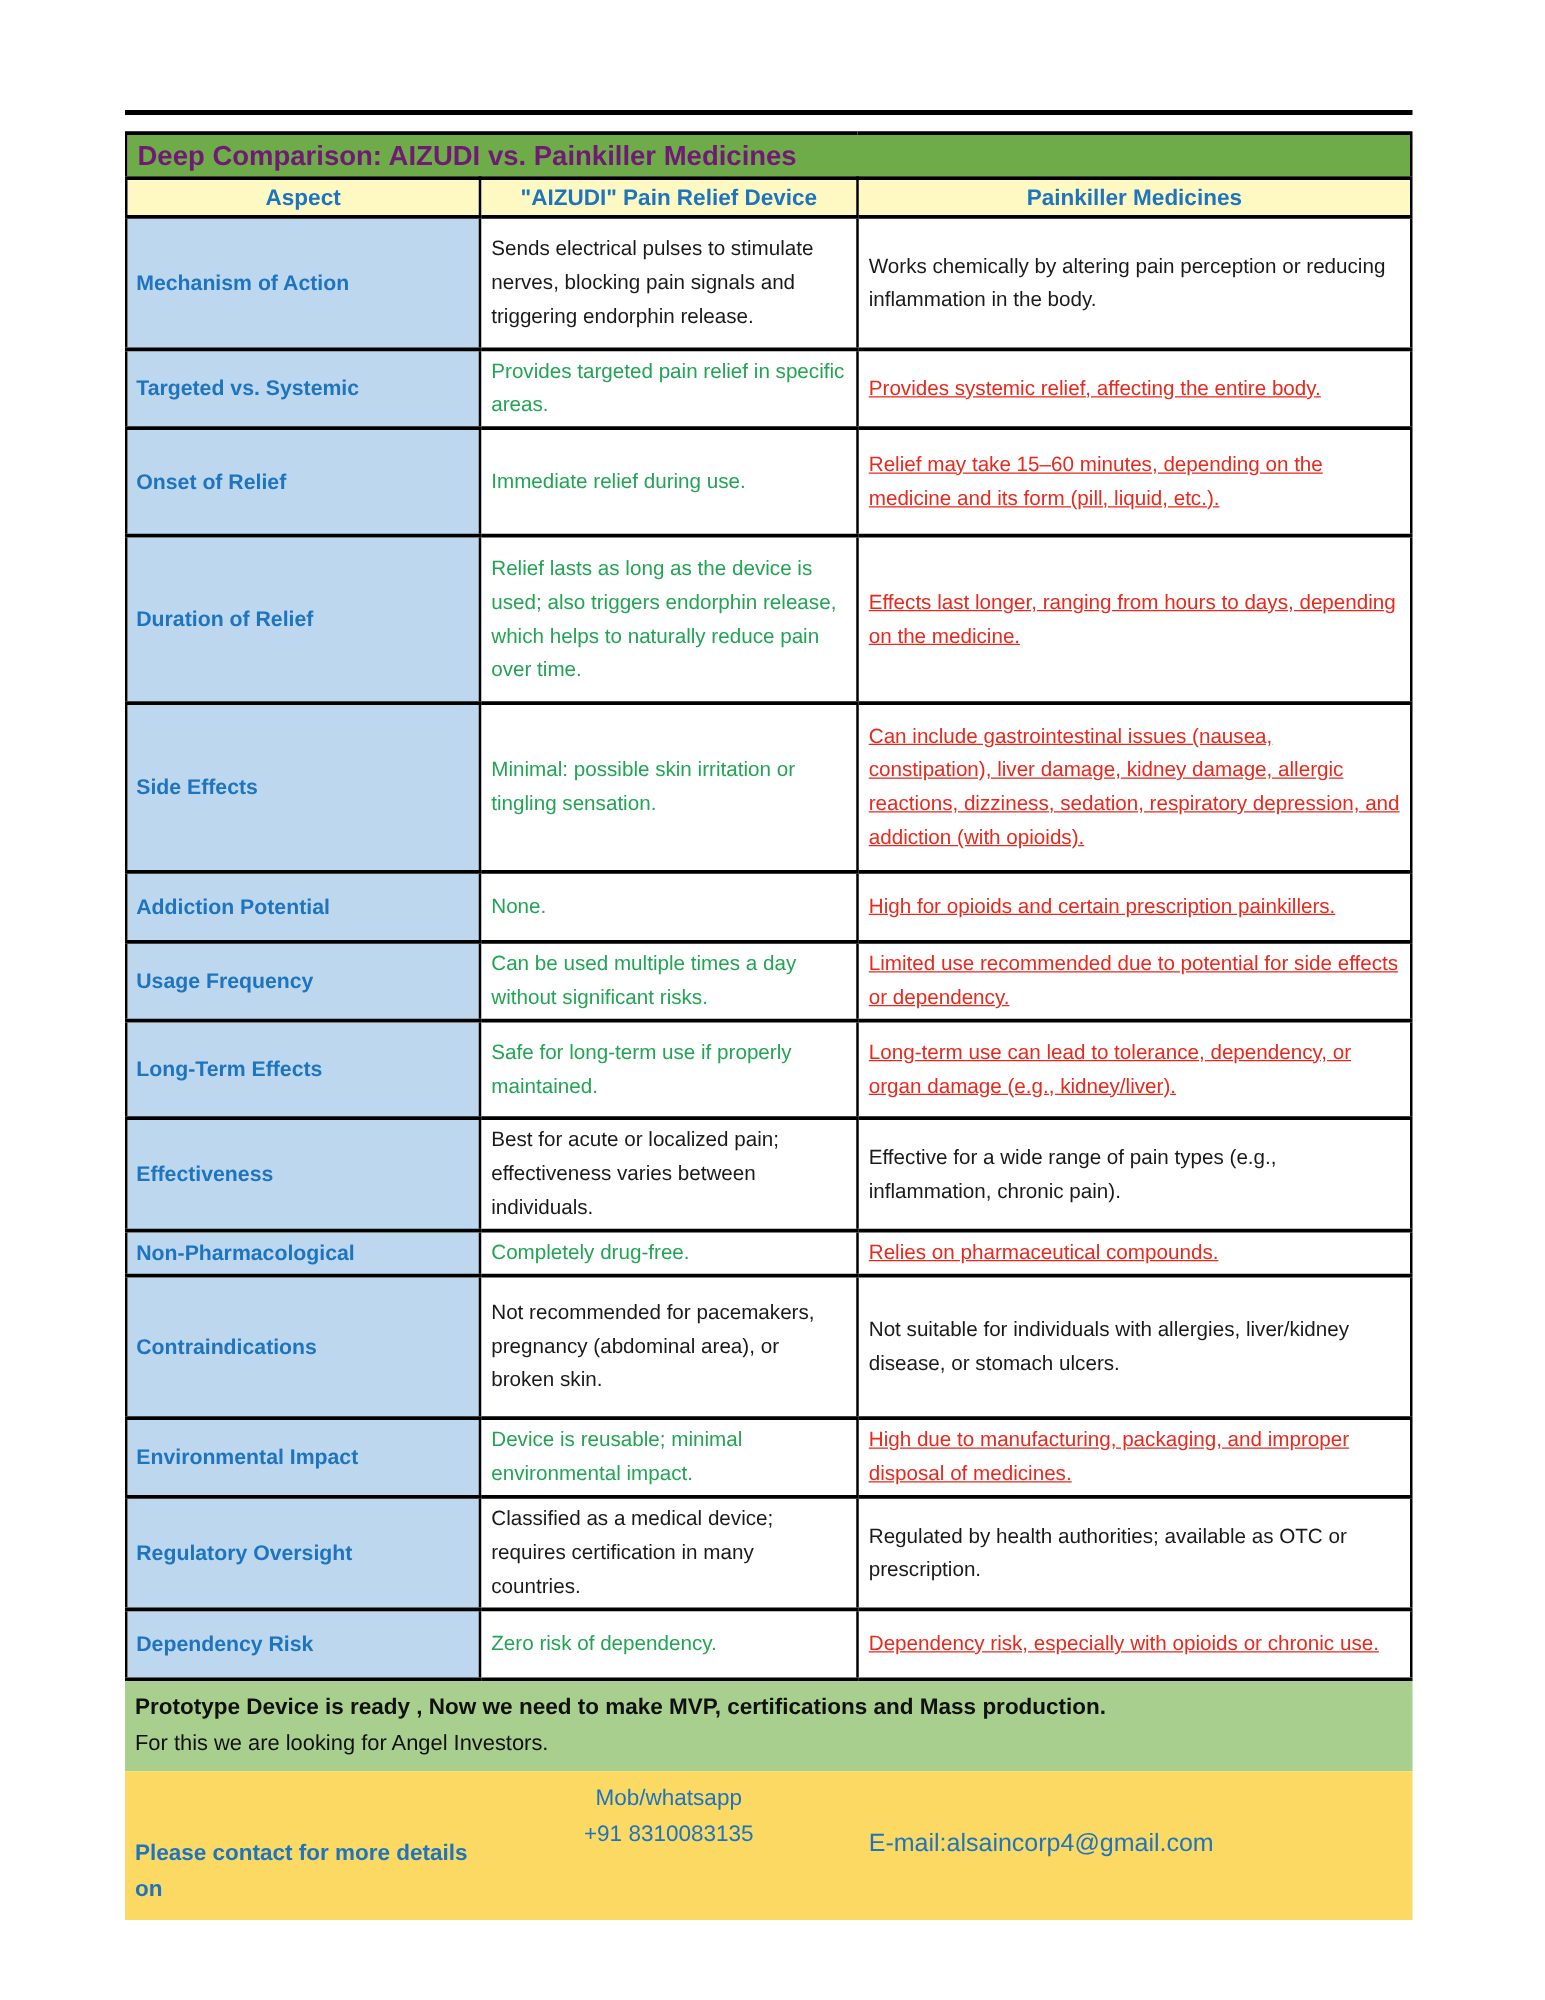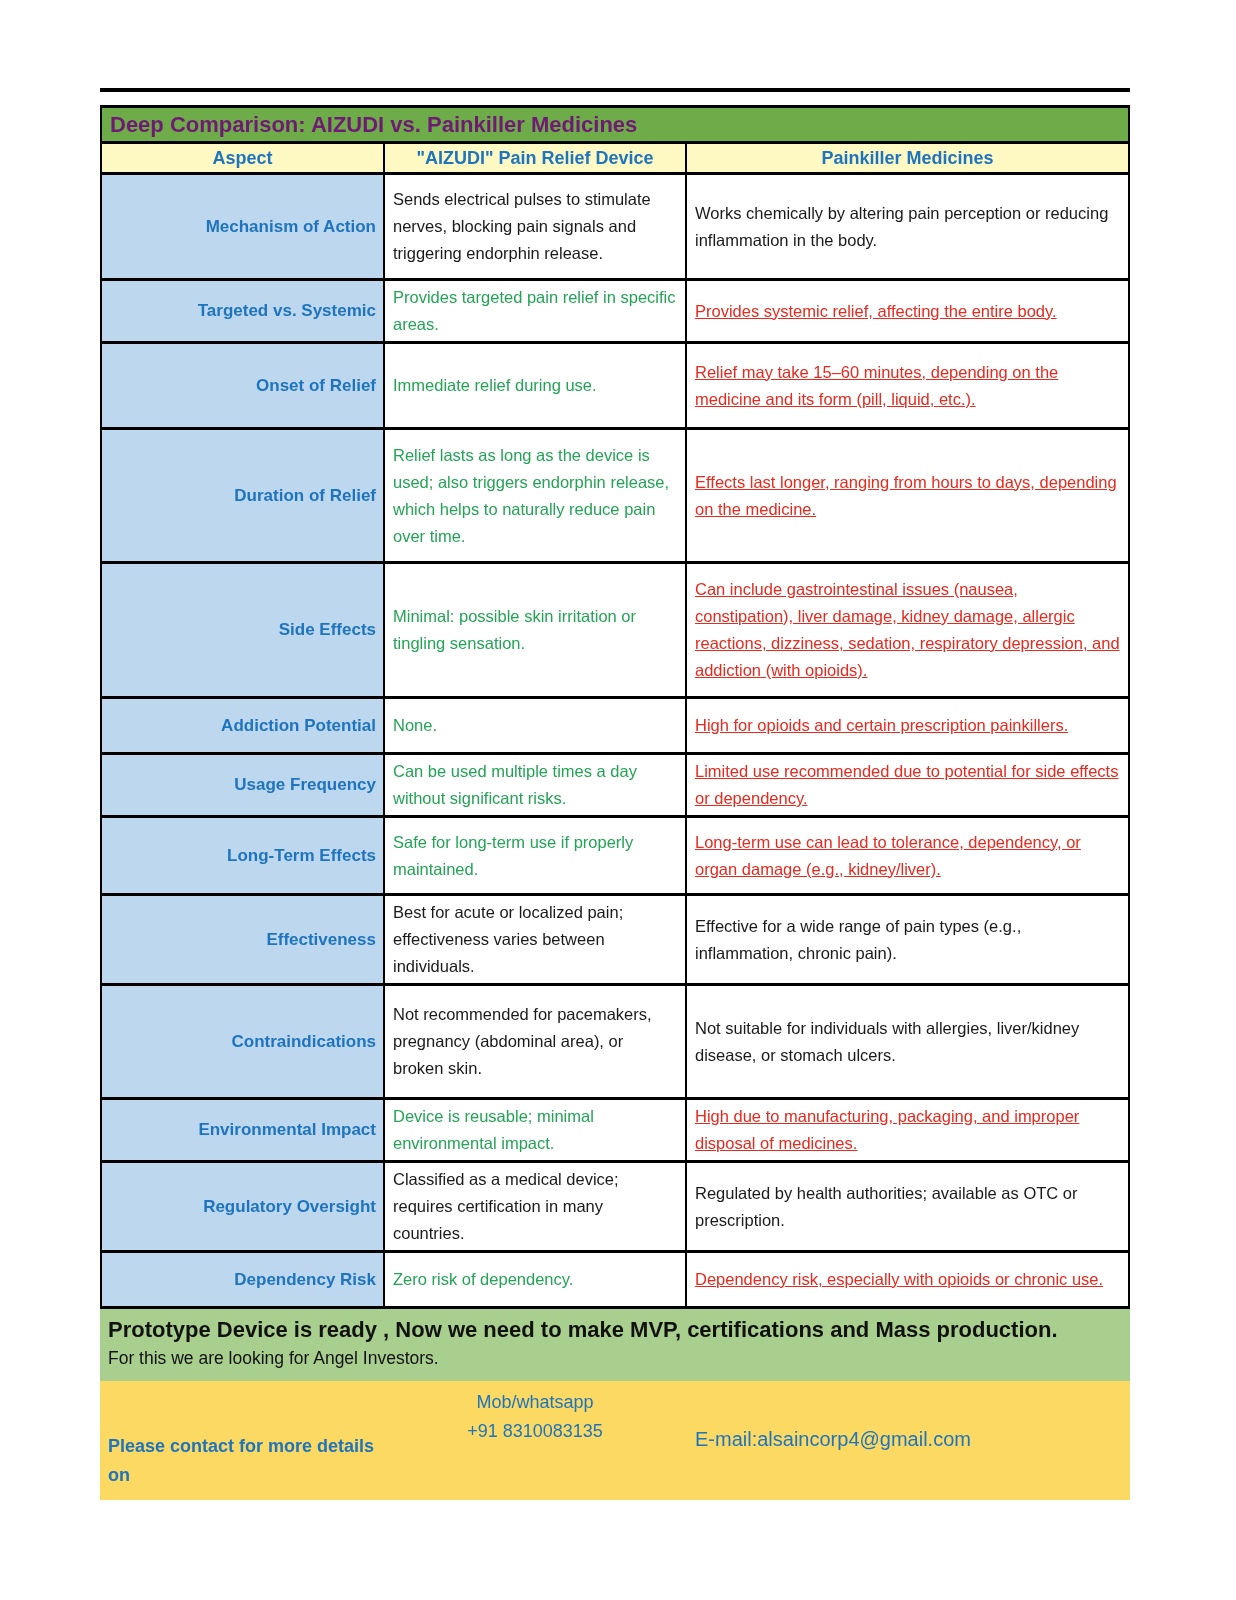--- a/index.html
+++ b/index.html
@@ -18,31 +18,31 @@
   .title-cell {
     background:#6EAC49; color:#701a75; font-size:22px; font-weight:bold;
     text-align:left; padding:2px 8px;
   }
   .hdr {
     background:#fef9c3; color:#1E74BE; font-size:18px; font-weight:bold;
     text-align:center; padding:2px 6px;
   }
   .aspect {
     background:#BDD7EE; color:#1E74BE; font-weight:bold; font-size:17px;
-    padding:3px 7px; vertical-align:middle; text-align:right;
+    padding:3px 7px; vertical-align:middle; text-align:left;
   }
   .val {
     font-size:16.5px; line-height:27px; padding:3px 8px;
     vertical-align:middle; color:#1a1a1a; background:#ffffff; text-align:left;
   }
   .val.pos { color:#23A455; }
   .val.neg { color:#E8291E;text-decoration:underline; }
 
   .footer-green { background:#A9CF8E; padding:6px 8px 8px 8px; }
-  .fg-line1 { font-weight:bold; font-size:22px; color:#111; line-height:29px; }
+  .fg-line1 { font-weight:bold; font-size:18px; color:#111; line-height:29px; }
   .fg-line2 { font-size:17.5px; color:#111; line-height:29px; }
 
   .footer-yellow { background:#FBD963; display:flex; padding:7px 0 10px 0; }
   .fy-label {
     width:285px; padding-left:8px; box-sizing:border-box;
     color:#1E74BE; font-weight:bold; font-size:18px; line-height:29px;margin-top:44px;
   }
   .fy-mob { width:300px; text-align:center; color:#1E74BE; font-size:18px; line-height:29px; }
   .fy-email { flex:1; display:flex; align-items:center; padding-left:10px; color:#1E74BE; font-size:20px; }
 </style>
@@ -109,20 +109,25 @@
         <tr style="height:78px">
           <td class="aspect">Long-Term Effects</td>
           <td class="val pos">Safe for long-term use if properly maintained.</td>
           <td class="val neg">Long-term use can lead to tolerance, dependency, or organ damage (e.g., kidney/liver).</td>
         </tr>
         <tr style="height:88px">
           <td class="aspect">Effectiveness</td>
           <td class="val neutral">Best for acute or localized pain; effectiveness varies between individuals.</td>
           <td class="val neutral">Effective for a wide range of pain types (e.g., inflammation, chronic pain).</td>
         </tr>
+        <tr style="height:28px">
+          <td class="aspect">Non-Pharmacological</td>
+          <td class="val pos">Completely drug-free.</td>
+          <td class="val neg">Relies on pharmaceutical compounds.</td>
+        </tr>
         <tr style="height:114px">
           <td class="aspect">Contraindications</td>
           <td class="val neutral">Not recommended for pacemakers, pregnancy (abdominal area), or broken skin.</td>
           <td class="val neutral">Not suitable for individuals with allergies, liver/kidney disease, or stomach ulcers.</td>
         </tr>
         <tr style="height:56px">
           <td class="aspect">Environmental Impact</td>
           <td class="val pos">Device is reusable; minimal environmental impact.</td>
           <td class="val neg">High due to manufacturing, packaging, and improper disposal of medicines.</td>
         </tr>

